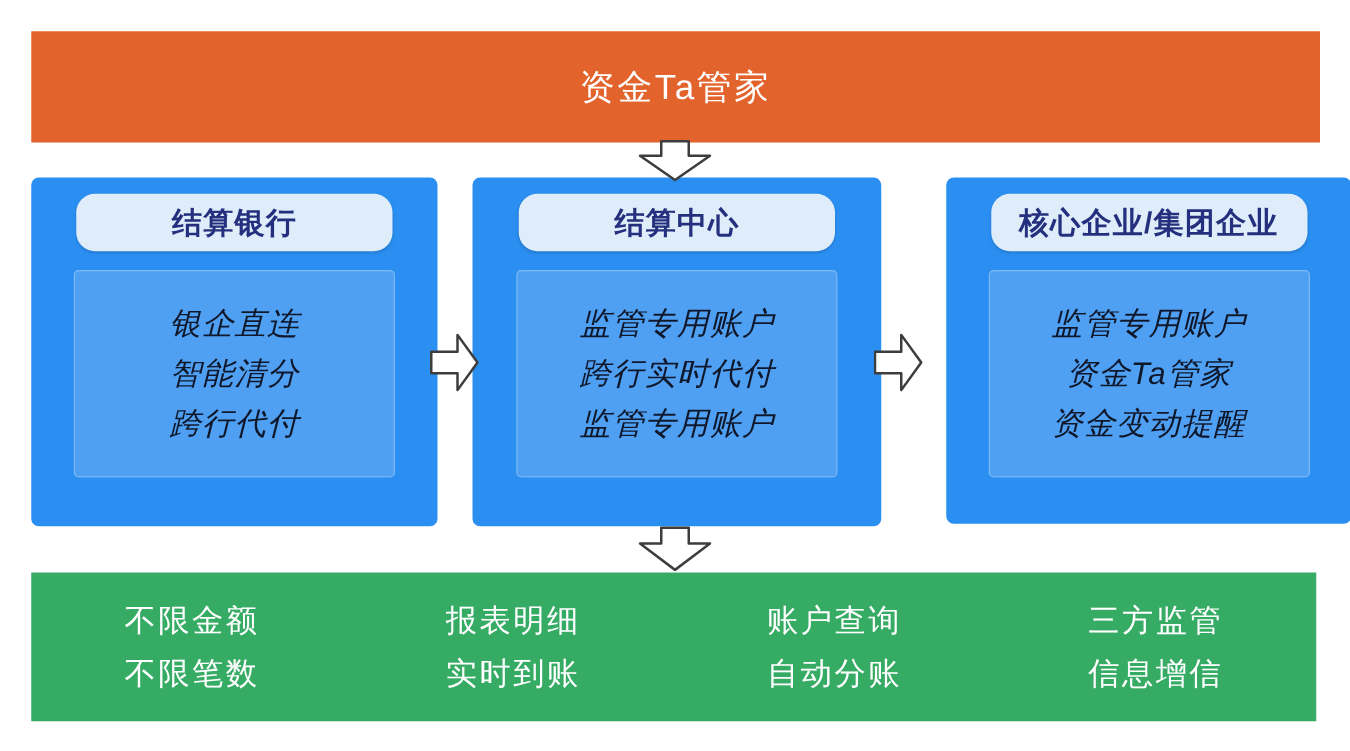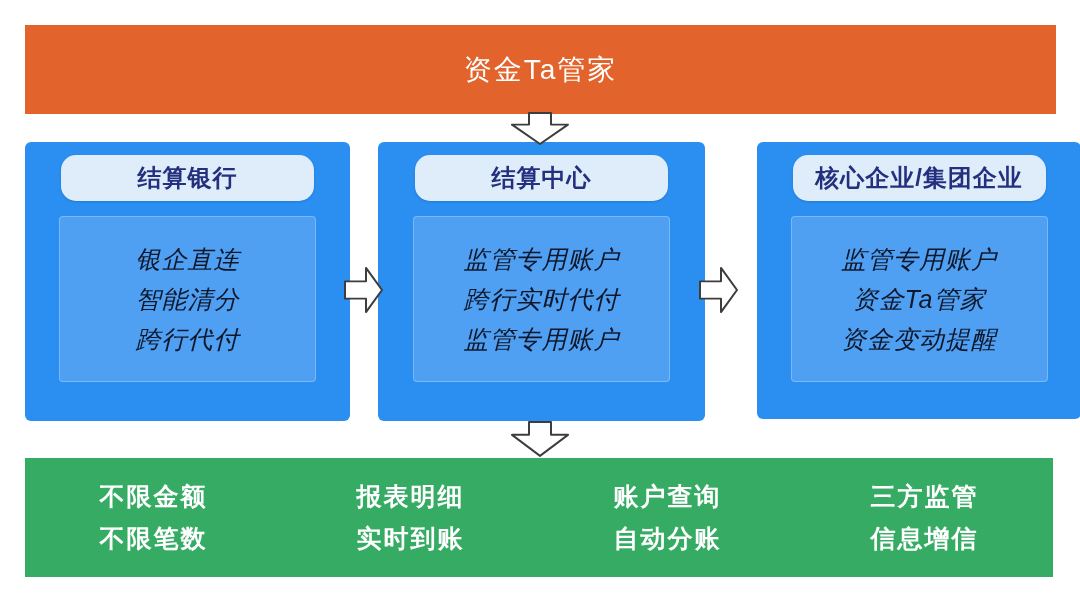--- a/index.html
+++ b/index.html
@@ -46,21 +46,21 @@
   .arrow-right-2{left:699px;top:266px;width:40px;height:48px;}
   .arrow svg{display:block;width:100%;height:100%;}
   
   .footer-banner{
     position:absolute;left:25px;top:458px;width:1028px;height:119px;
     background:#35AB64;display:grid;grid-template-columns:1fr 1fr 1fr 1fr;
     align-items:center;padding:0;
   }
   .feature-col{display:flex;flex-direction:column;align-items:center;gap:9px;}
   .feature-col .cell{
-    color:#ffffff;font-size:25px;font-weight:700;letter-spacing:2px;white-space:nowrap;
+    color:#ffffff;font-size:25px;font-weight:400;letter-spacing:2px;white-space:nowrap;
   }
 </style>
 </head>
 <body>
 
 <div class="stage">
 
   <div class="title-banner">
     <h1>资金Ta管家</h1>
   </div>

